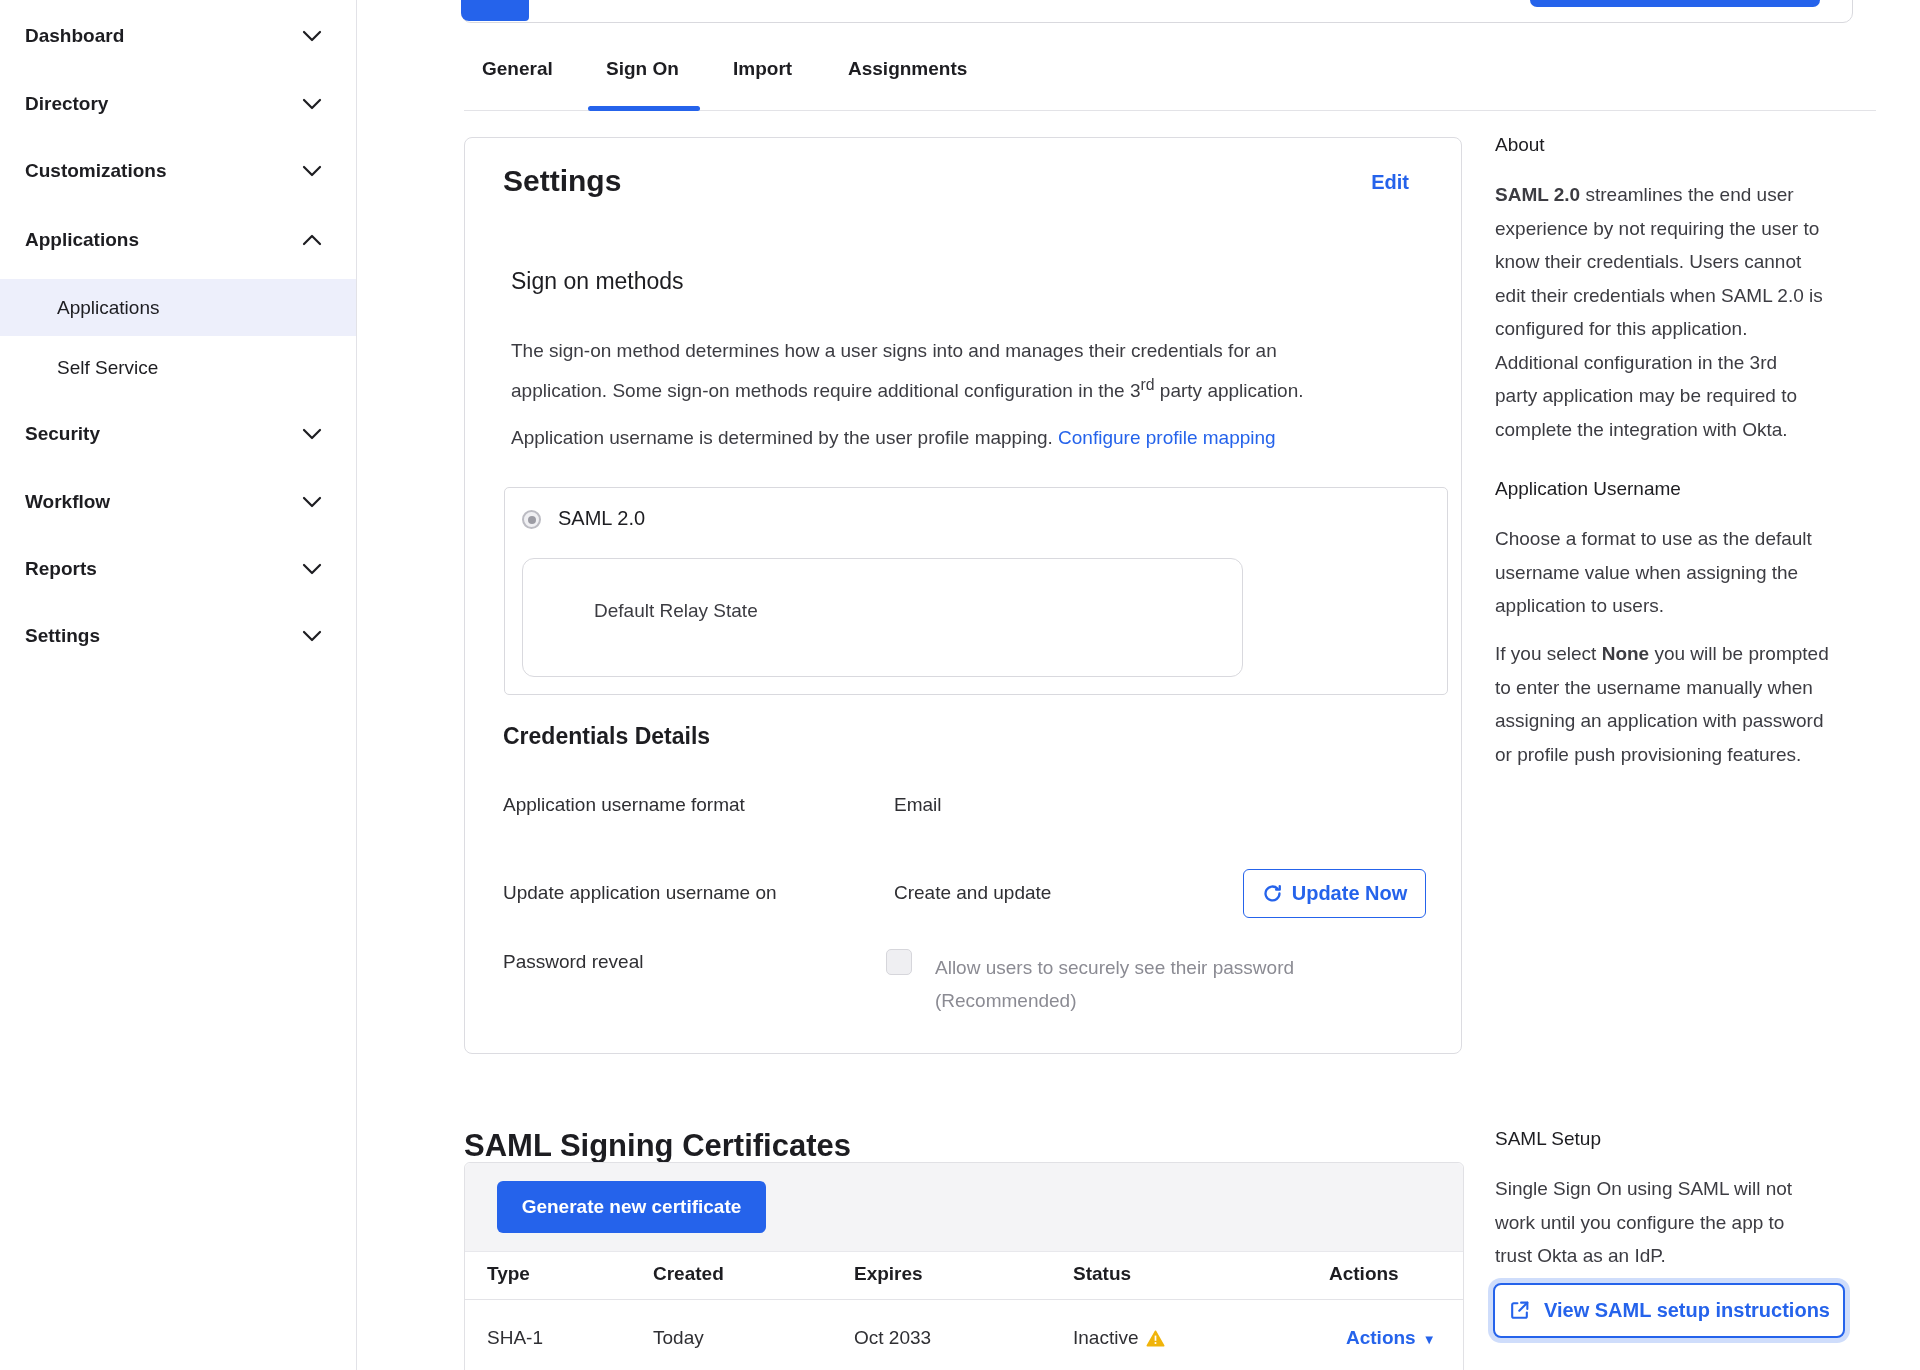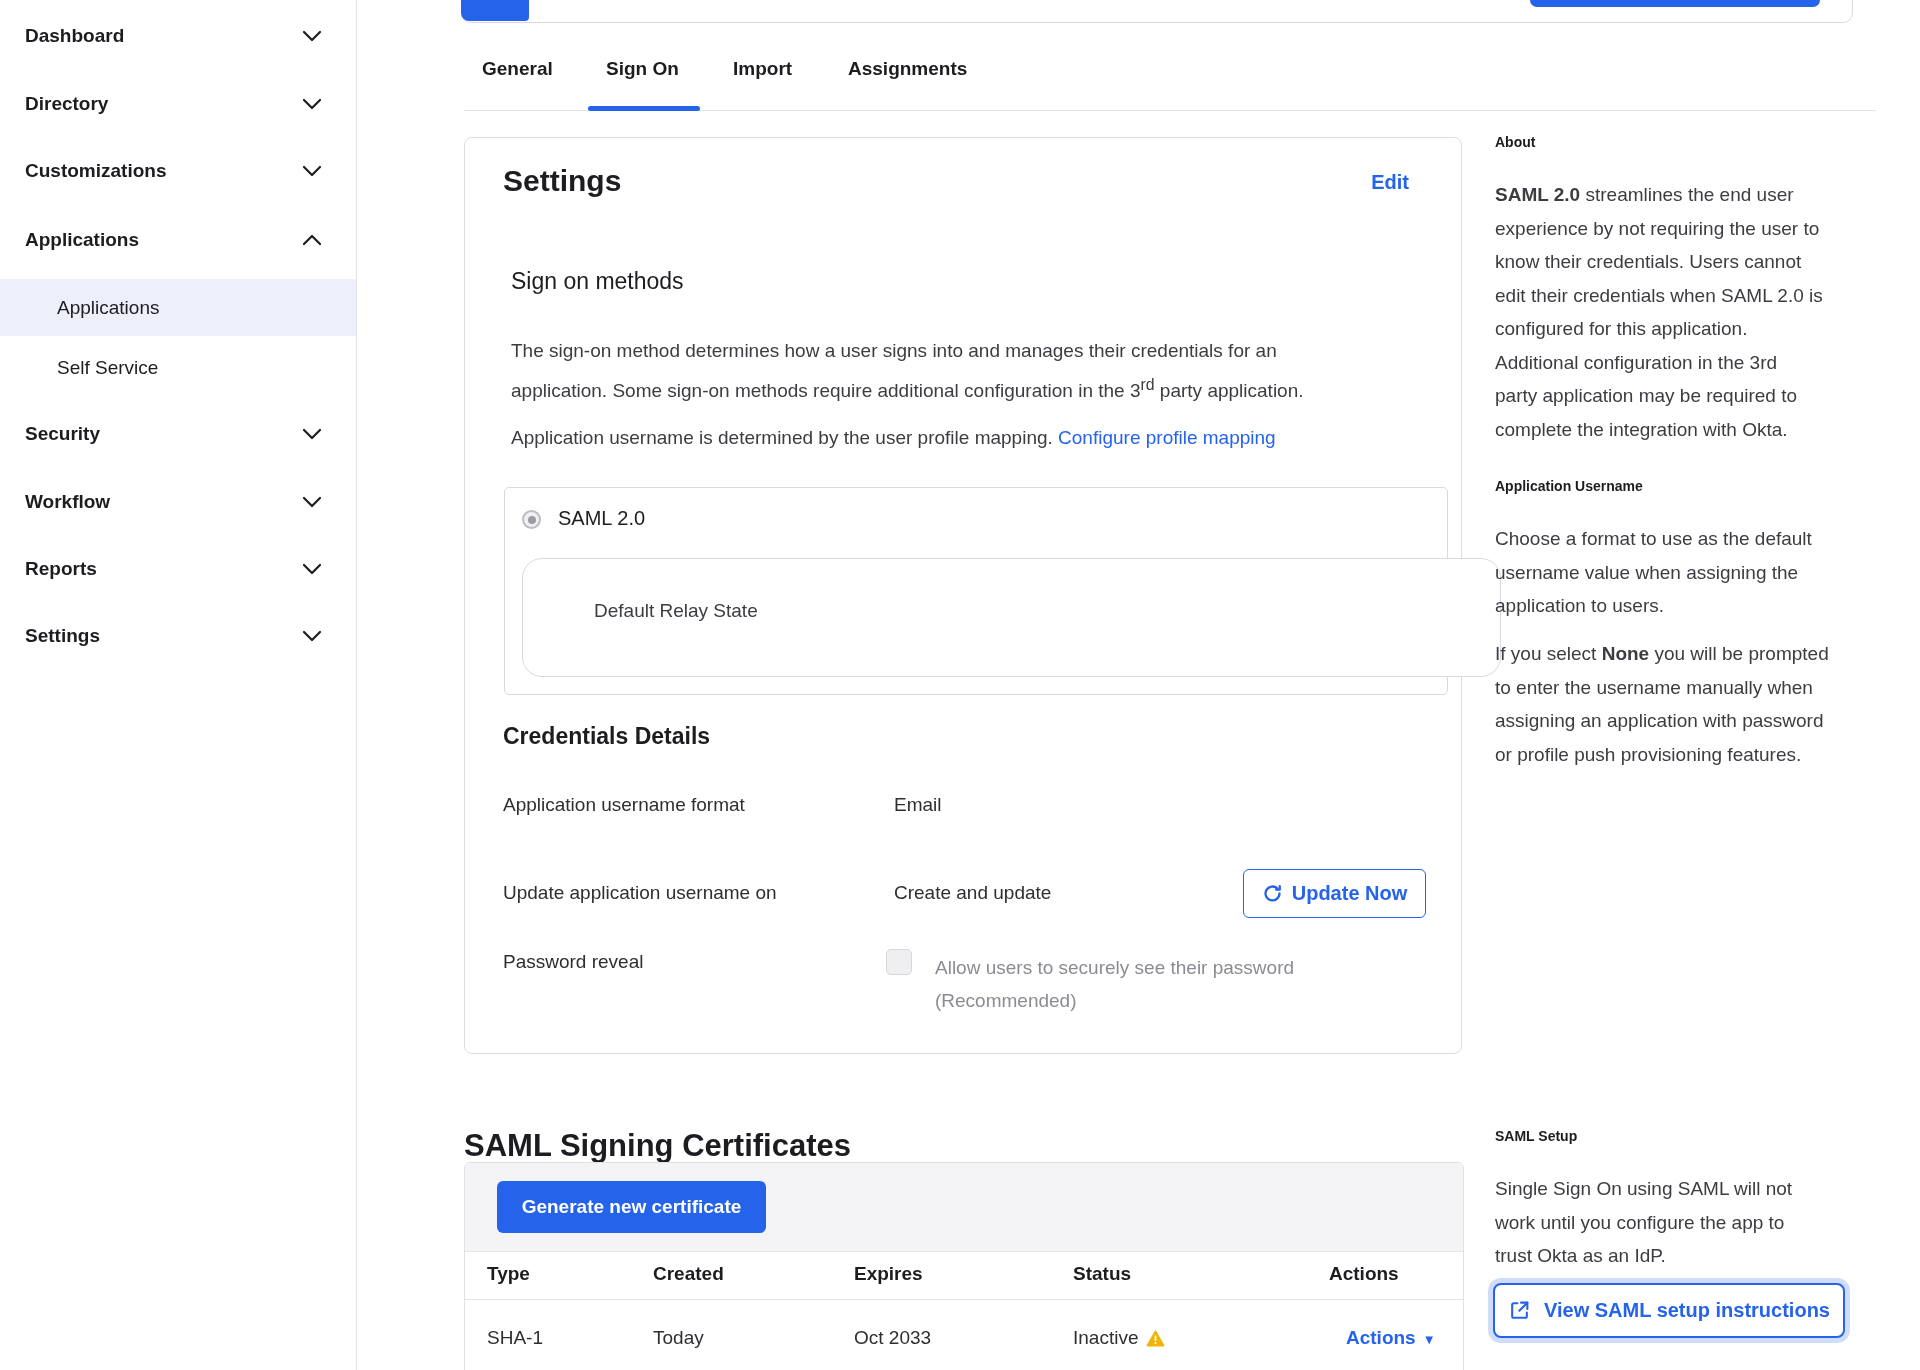--- a/index.html
+++ b/index.html
@@ -29,42 +29,42 @@
   .edit-link{position:absolute;right:52px;top:33px;font-size:20px;font-weight:600;cursor:pointer;}
   .sec-h{position:absolute;left:46px;top:130px;margin:0;font-size:23px;font-weight:400;color:#1d1d21;}
   .body-txt{font-size:19px;line-height:34px;color:#3c3c42;white-space:pre-line;}
   .para1{position:absolute;left:46px;top:196px;width:880px;}
   .para2{position:absolute;left:46px;top:283px;width:880px;}
   a.blue,.blue-link{color:inherit;text-decoration:none;cursor:pointer;}
   .saml-box{position:absolute;left:39px;top:349px;width:944px;height:208px;border:1px solid #d9d9de;border-radius:5px;box-sizing:border-box;}
   .radio{position:absolute;left:17px;top:22px;width:19px;height:19px;border-radius:50%;background:#f0f0f3;border:2px solid #bcbcc3;box-sizing:border-box;cursor:pointer;}
   .radio::after{content:"";position:absolute;left:3.5px;top:3.5px;width:8px;height:8px;border-radius:50%;background:#9c9ca4;}
   .saml-lbl{position:absolute;left:53px;top:19px;font-size:20px;font-weight:500;color:#1d1d21;}
-  .relay-box{position:absolute;left:17px;top:70px;width:979px;height:119px;border:1px solid #d9d9de;border-radius:20px;box-sizing:border-box;background:#fff;}
+  .relay-box{position:absolute;left:17px;top:70px;width:721px;height:119px;border:1px solid #d9d9de;border-radius:12px;box-sizing:border-box;background:#fff;}
   .relay-lbl{position:absolute;left:71px;top:41px;font-size:19px;color:#3c3c42;}
   .cred-h{position:absolute;left:38px;top:585px;margin:0;font-size:23px;font-weight:700;color:#1d1d21;}
   .fld-lbl{position:absolute;left:38px;font-size:19px;color:#2f2f33;}
   .fld-val{position:absolute;left:429px;font-size:19px;color:#2f2f33;}
   .upd-btn{position:absolute;left:778px;top:731px;width:183px;height:49px;background:#fff;border:1px solid;border-radius:6px;display:flex;align-items:center;justify-content:center;gap:9px;font-size:20px;font-weight:700;cursor:pointer;font-family:inherit;}
   .chk{position:absolute;left:421px;top:811px;width:26px;height:26px;border-radius:5px;background:#efeff2;border:1px solid #d6d6db;box-sizing:border-box;cursor:pointer;}
   .chk-txt{position:absolute;left:470px;top:813px;font-size:19px;line-height:33px;color:#8b8b93;white-space:pre-line;}
   
   .certs-h{position:absolute;left:464px;top:1128px;margin:0;font-size:31px;font-weight:700;color:#1d1d21;}
   .certs-panel{position:absolute;left:464px;top:1162px;width:1000px;height:230px;background:#fff;border:1px solid #e1e1e5;border-radius:6px 6px 0 0;box-sizing:border-box;}
   .certs-toolbar{position:absolute;left:0;top:0;width:100%;height:88px;background:#f4f4f6;border-bottom:1px solid #e8e8ec;border-radius:6px 6px 0 0;}
   .gen-btn{position:absolute;left:32px;top:18px;width:269px;height:52px;border:none;border-radius:6px;color:#fff;font-size:19px;font-weight:600;cursor:pointer;font-family:inherit;}
   .thead{position:absolute;left:0;top:88px;width:100%;height:48px;border-bottom:1px solid #e3e3e7;}
   .th{position:absolute;top:12px;font-size:19px;font-weight:700;color:#1d1d21;}
   .td{position:absolute;top:28px;font-size:19px;color:#2f2f33;display:flex;align-items:center;gap:8px;}
   .trow{position:absolute;left:0;top:136px;width:100%;height:94px;}
   .actions-link{font-weight:700;cursor:pointer;display:flex;align-items:center;gap:7px;}
   .caret{font-size:13px;position:relative;top:1px;}
   
   .aside{position:absolute;left:1495px;top:0;width:392px;}
-  .aside h3{position:absolute;margin:0;font-size:14px;font-weight:700;color:#1d1d21;}
+  .aside h3{position:absolute;margin:0;font-size:19px;font-weight:400;color:#1d1d21;}
   .aside p{position:absolute;margin:0;font-size:19px;line-height:33.5px;color:#3c3c42;white-space:pre-line;width:392px;}
   .setup-btn{position:absolute;left:1493px;top:1283px;width:352px;height:55px;background:#fff;border:2px solid;border-radius:8px;display:flex;align-items:center;justify-content:center;gap:13px;font-size:20px;font-weight:700;cursor:pointer;font-family:inherit;box-shadow:0 0 0 5px rgba(37,99,235,0.22);}
   .ico{display:inline-flex;flex:none;}
 </style>
 </head>
 <body>
 
 <div class="canvas">
 
   <nav class="sidebar">

